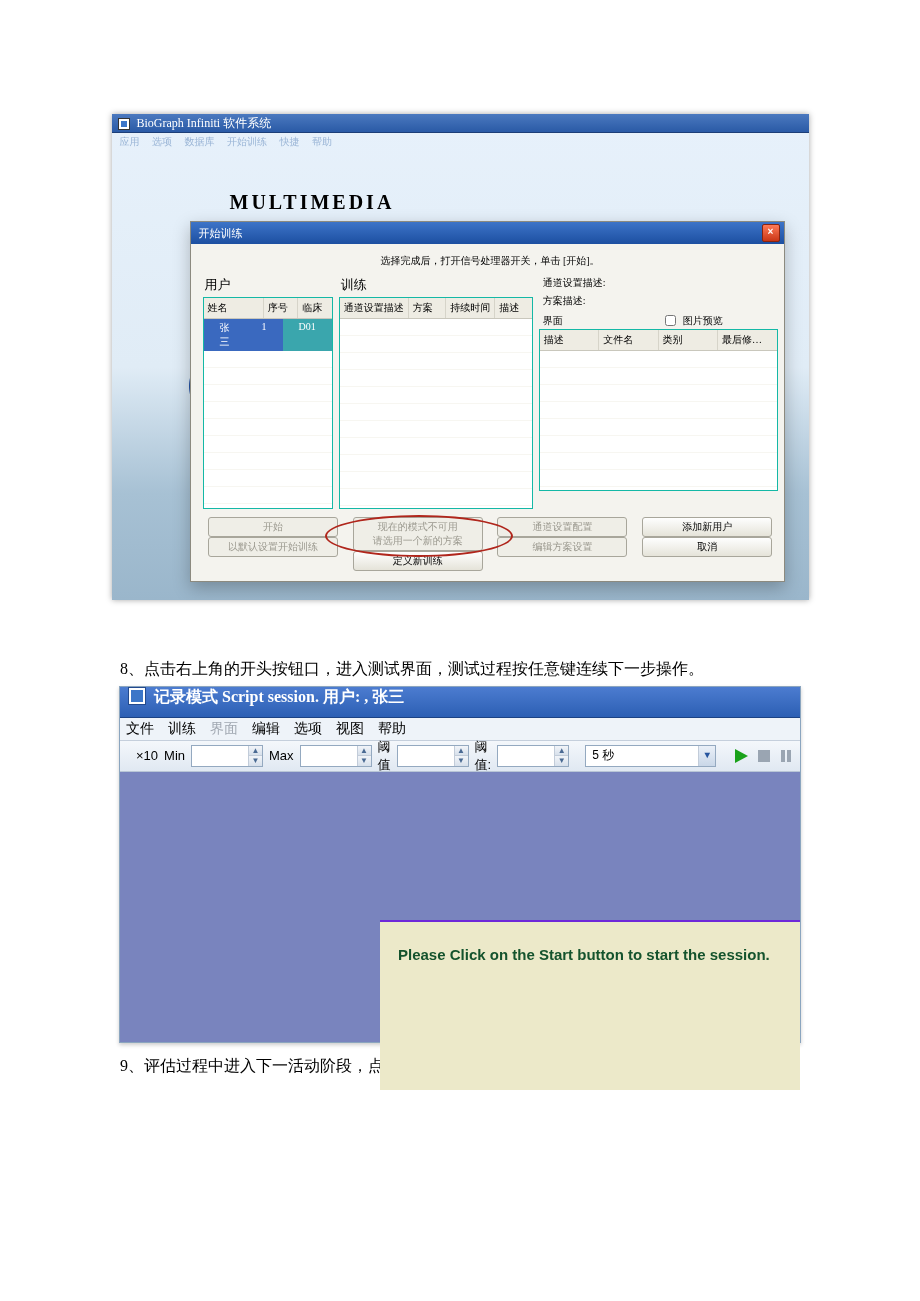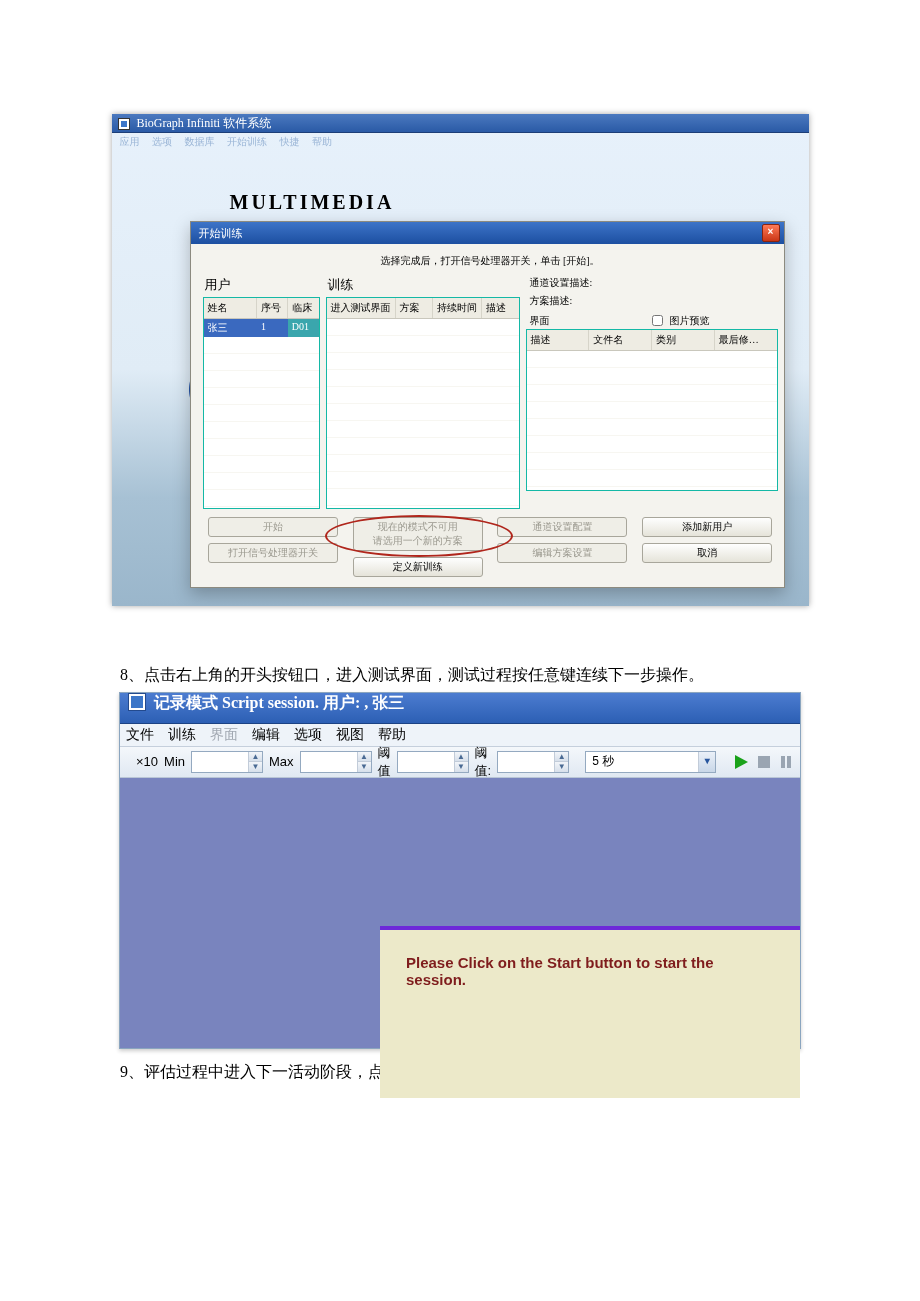--- a/index.html
+++ b/index.html
@@ -120,31 +120,31 @@
     white-space:nowrap;
   }
   .grid-head > div:last-child { border-right:none; }
   .grid-body-lines {
     height:calc(100% - 20px);
     background:repeating-linear-gradient(#fff 0 16px,#f7f6f1 16px 17px);
   }
   .row-selected {
     display:flex; font-size:10px; color:#fff;
   }
-  .row-selected > div { padding:2px 4px; }
+  .row-selected > div { padding:2px 16px; }
   .cell-sel-blue { background:#3a69bf; }
   .cell-sel-teal { background:#3aa6ad; }
 
   .right-block .kv { font-size:10px; margin:0 0 4px 4px; }
   .r-grid { height:160px; }
   .chk { display:inline-flex; align-items:center; gap:4px; font-size:10px; margin-left:98px; }
   .chk input { width:11px; height:11px; }
 
   .btnrow { display:flex; gap:12px; padding:8px 4px 0; }
-  .btnrow .btncol { flex:1; display:flex; flex-direction:column; gap:6px; align-items:center; }
+  .btnrow .btncol { flex:1; display:flex; flex-direction:column; align-items:center; }
   .winbtn {
     min-width:130px;
     height:20px;
     font-size:10px;
     color:#000;
     background:linear-gradient(#fefefe,#e5e3d9);
     border:1px solid #a8a69b;
     border-radius:3px;
     padding:0 10px;
     cursor:pointer;
@@ -274,26 +274,26 @@
   .s2-canvas {
     height:270px;
     background:#7984be;
     position:relative;
   }
   .s2-banner {
     position:absolute;
     left:260px; right:0; top:148px;
     height:120px;
     background:#ece9c9;
-    border-top:4px solid #6d28d9;
-    padding:24px 26px;
+    border-top:2px solid #6d28d9;
+    padding:24px 18px;
     font-family:Arial,sans-serif;
     font-weight:700;
     font-size:15px;
-    color:#7f1d1d;
+    color:#14532d;
   }
 </style>
 </head>
 <body>
 
 <div class="page">
 
   <div class="shot1">
     <div class="shot1-sky"></div>
 
@@ -338,21 +338,21 @@
                 <div class="cell-sel-teal" style="flex:1">D01</div>
               </div>
               <div class="grid-body-lines"></div>
             </div>
           </div>
 
           <div class="col-train">
             <div class="group-label">训练</div>
             <div class="grid">
               <div class="grid-head">
-                <div style="flex:2">进入测试界面</div>
+                <div style="flex:2">通道设置描述</div>
                 <div style="flex:1">方案</div>
                 <div style="flex:1">持续时间</div>
                 <div style="flex:1">描述</div>
               </div>
               <div class="grid-body-lines"></div>
             </div>
           </div>
 
           <div class="col-right right-block">
             <div class="kv">通道设置描述:</div>
@@ -372,21 +372,21 @@
                 <div style="flex:1">最后修…</div>
               </div>
               <div class="grid-body-lines"></div>
             </div>
           </div>
         </div>
 
         <div class="btnrow" style="position:relative;">
           <div class="btncol">
             <button class="winbtn" disabled="">开始</button>
-            <button class="winbtn" disabled="">打开信号处理器开关</button>
+            <button class="winbtn" disabled="">以默认设置开始训练</button>
           </div>
           <div class="btncol" style="position:relative;">
             <button class="winbtn" disabled="" style="white-space:pre-line;height:auto;padding:2px 6px;color:#9a988e;">现在的模式不可用
 请选用一个新的方案</button>
             <button class="winbtn">定义新训练</button>
             <div class="red-oval" style="left:-26px; top:-2px;"></div>
           </div>
           <div class="btncol">
             <button class="winbtn" disabled="">通道设置配置</button>
             <button class="winbtn" disabled="">编辑方案设置</button>

